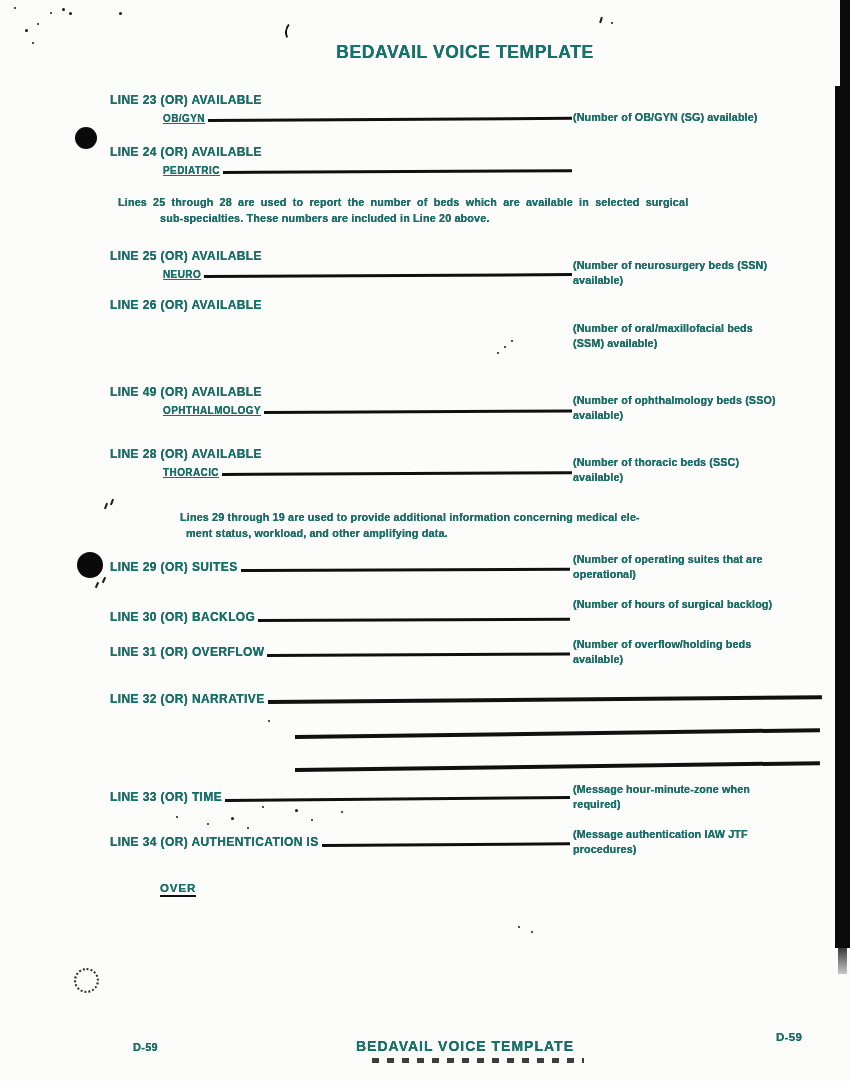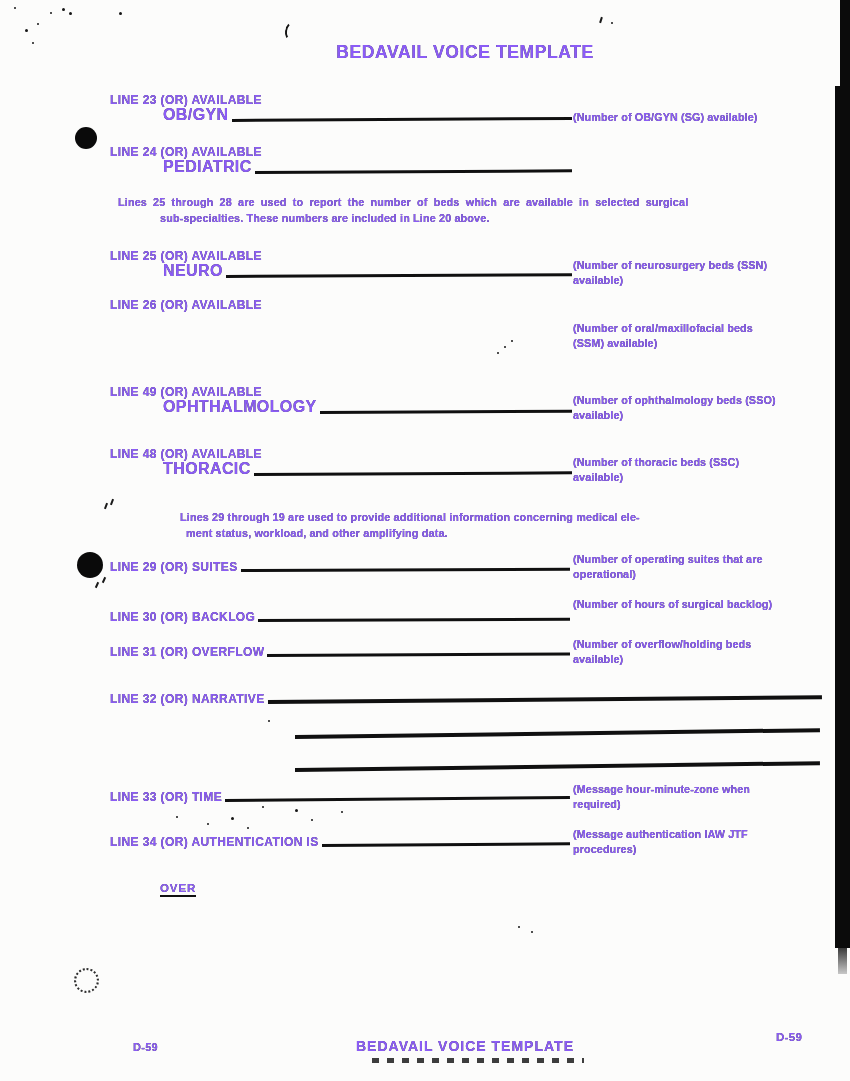--- a/index.html
+++ b/index.html
@@ -1,27 +1,27 @@
 <!DOCTYPE html>
 <html><head>
 <meta charset="utf-8">
 <style>
   html,body{margin:0;padding:0;background:#e9e9e9;}
   .page{
     position:relative;width:850px;height:1081px;background:#fcfcfb;
-    font-family:"Liberation Sans",sans-serif;color:#8b5cf6;overflow:hidden;
+    font-family:"Liberation Sans",sans-serif;color:#0f766e;overflow:hidden;
   }
   .abs{position:absolute;}
   .scan{text-shadow:0 0 .5px rgba(10,10,10,.85);}
   .title{
     position:absolute;left:94px;right:14px;top:42px;text-align:center;
     font-size:17.5px;font-weight:700;letter-spacing:.6px;
   }
   .lbl{font-weight:700;font-size:12px;letter-spacing:.4px;white-space:nowrap;}
-  .sub{font-weight:700;font-size:16px;letter-spacing:.4px;white-space:nowrap;}
+  .sub{font-weight:700;font-size:10px;letter-spacing:.4px;white-space:nowrap;text-decoration:underline;}
   .fillrow{position:absolute;display:flex;align-items:flex-end;height:18px;}
   .blank{
     flex:1;height:0;border-bottom:3px solid #101010;margin:0 0 2px 3px;
     transform-origin:0 100%;
   }
   .blank.thick{border-bottom-width:4px;}
   .note{
     position:absolute;left:573px;width:256px;font-size:10.8px;font-weight:700;
     line-height:1.35;white-space:pre-line;letter-spacing:.1px;
   }
@@ -82,21 +82,21 @@
 (SSM) available)</div>
 
   <div class="lbl scan abs" style="left:110px;top:385px">LINE 49 (OR) AVAILABLE</div>
   <div class="fillrow" style="left:163px;top:398px;width:409px">
     <span class="sub scan">OPHTHALMOLOGY</span>
     <span class="blank" style="transform:rotate(-0.3deg)"></span>
   </div>
   <div class="note scan" style="top:393px">(Number of ophthalmology beds (SSO)
 available)</div>
 
-  <div class="lbl scan abs" style="left:110px;top:447px">LINE 48 (OR) AVAILABLE</div>
+  <div class="lbl scan abs" style="left:110px;top:447px">LINE 28 (OR) AVAILABLE</div>
   <div class="fillrow" style="left:163px;top:460px;width:409px">
     <span class="sub scan">THORACIC</span>
     <span class="blank" style="transform:rotate(-0.3deg)"></span>
   </div>
   <div class="note scan" style="top:455px">(Number of thoracic beds (SSC)
 available)</div>
 
   <div class="para scan abs" style="left:180px;top:511px">Lines 29 through 19 are used to provide additional information concerning medical ele-</div>
   <div class="para scan abs" style="left:186px;top:527px">ment status, workload, and other amplifying data.</div>
 

